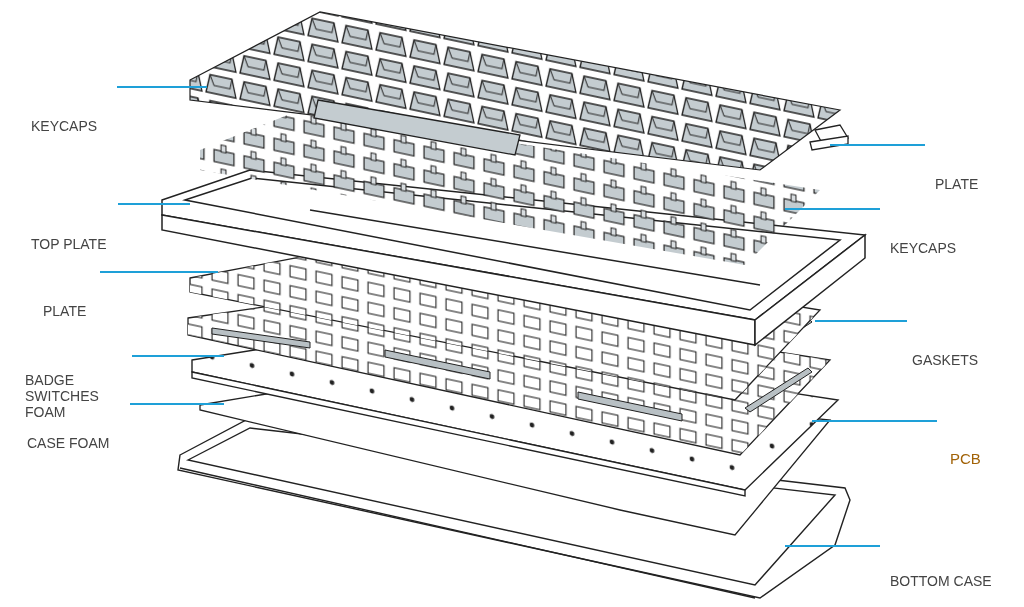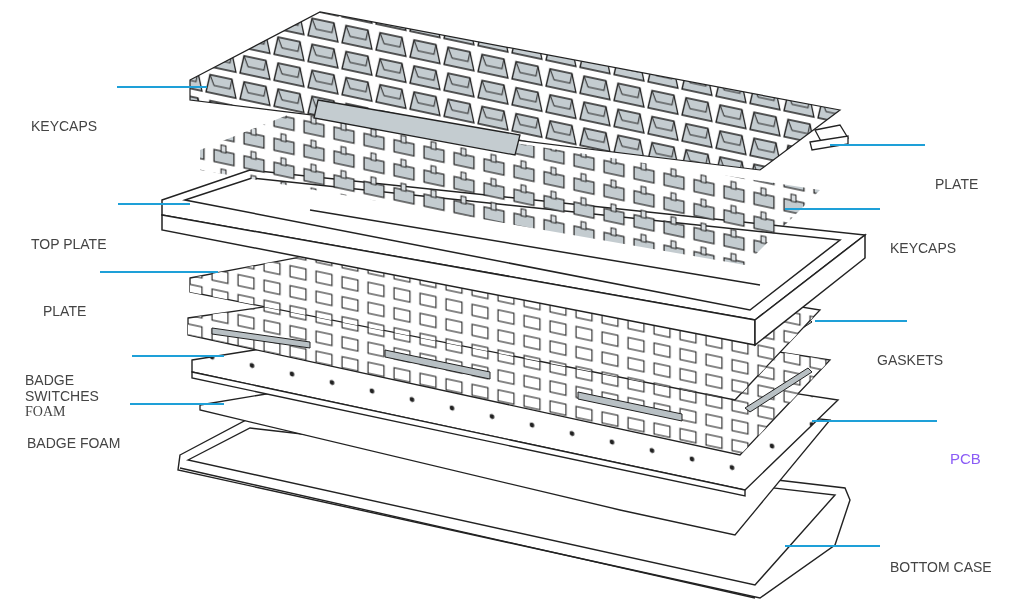--- a/index.html
+++ b/index.html
@@ -1,20 +1,20 @@
 <!DOCTYPE html>
 <html><head>
 <meta charset="utf-8">
 <style>
   html, body { margin: 0; padding: 0; background: #ffffff; }
   body { width: 1024px; height: 607px; position: relative; overflow: hidden;
          font-family: "Liberation Sans", sans-serif; }
   #diagram { position: absolute; left: 0; top: 0; width: 1024px; height: 607px; }
   .label { position: absolute; font-size: 14px; color: #444; letter-spacing: 0px; line-height: 16px; margin-top: 39px; }
-  .label.pcb { color: #8b5cf6; font-size: 15px; }
+  .label.pcb { color: #a16207; font-size: 15px; }
   .leader { position: absolute; height: 2px; background: #1ea0d8; }
 </style>
 </head>
 <body>
 
 <svg id="diagram" viewBox="0 0 1024 607" xmlns="http://www.w3.org/2000/svg">
   <defs>
     <pattern id="keycaps" width="34" height="26" patternUnits="userSpaceOnUse" patternTransform="skewY(12)">
       <path d="M2 22 L6 4 L28 4 L32 22 Z" fill="#c4ccd0" stroke="#222" stroke-width="1.3"></path>
       <path d="M6 4 L10 14 L26 14 L28 4" fill="none" stroke="#222" stroke-width="1"></path>
@@ -97,19 +97,19 @@
 <div class="leader" style="left:785px; top:208px; width:95px;"></div>
 <div class="leader" style="left:815px; top:320px; width:92px;"></div>
 <div class="leader" style="left:812px; top:420px; width:125px;"></div>
 <div class="leader" style="left:785px; top:545px; width:95px;"></div>
 
 <div class="label" style="left:31px; top:79px;">KEYCAPS</div>
 <div class="label" style="left:31px; top:197px;">TOP PLATE</div>
 <div class="label" style="left:43px; top:264px;text-align:right;">PLATE</div>
 <div class="label" style="left:25px; top:333px;">BADGE</div>
 <div class="label" style="left:25px; top:349px;">SWITCHES</div>
-<div class="label" style="left:25px; top:365px;font-family:Liberation Serif, serif;">FOAM</div>
-<div class="label" style="left:27px; top:396px;">BADGE FOAM</div>
+<div class="label" style="left:25px; top:365px;">FOAM</div>
+<div class="label" style="left:27px; top:396px;">CASE FOAM</div>
 <div class="label" style="left:935px; top:137px;">PLATE</div>
 <div class="label" style="left:890px; top:201px;">KEYCAPS</div>
-<div class="label" style="left:877px; top:313px;">GASKETS</div>
+<div class="label" style="left:912px; top:313px;">GASKETS</div>
 <div class="label pcb" style="left:950px; top:412px;">PCB</div>
-<div class="label" style="left:890px; top:520px;text-align:right;">BOTTOM CASE</div>
+<div class="label" style="left:890px; top:534px;text-align:right;">BOTTOM CASE</div>
 
 </body></html>

